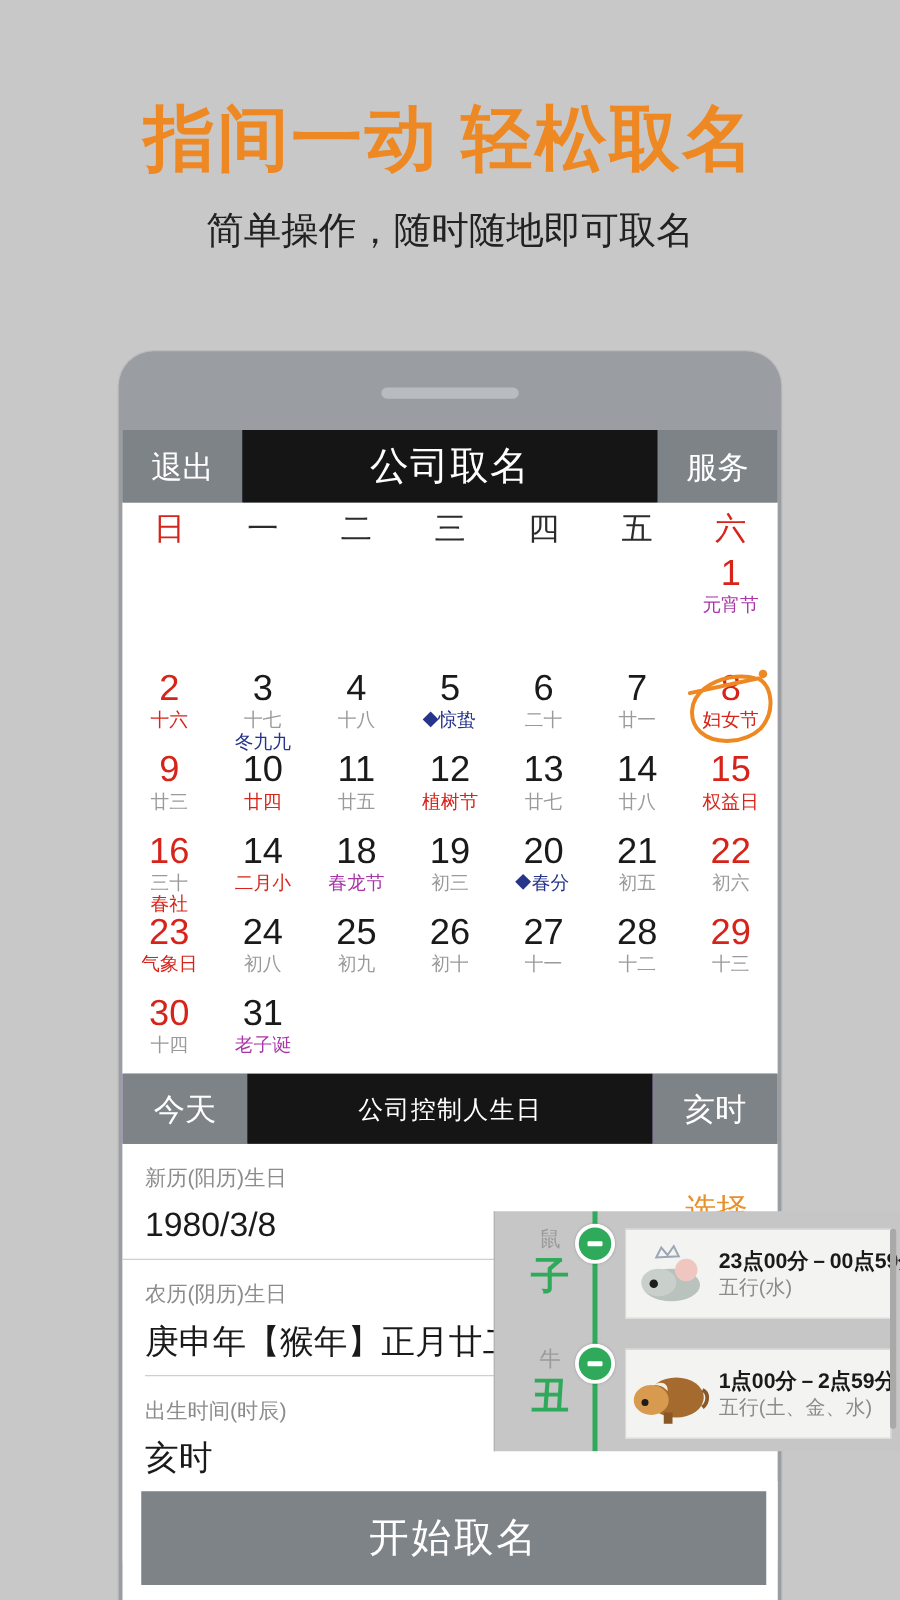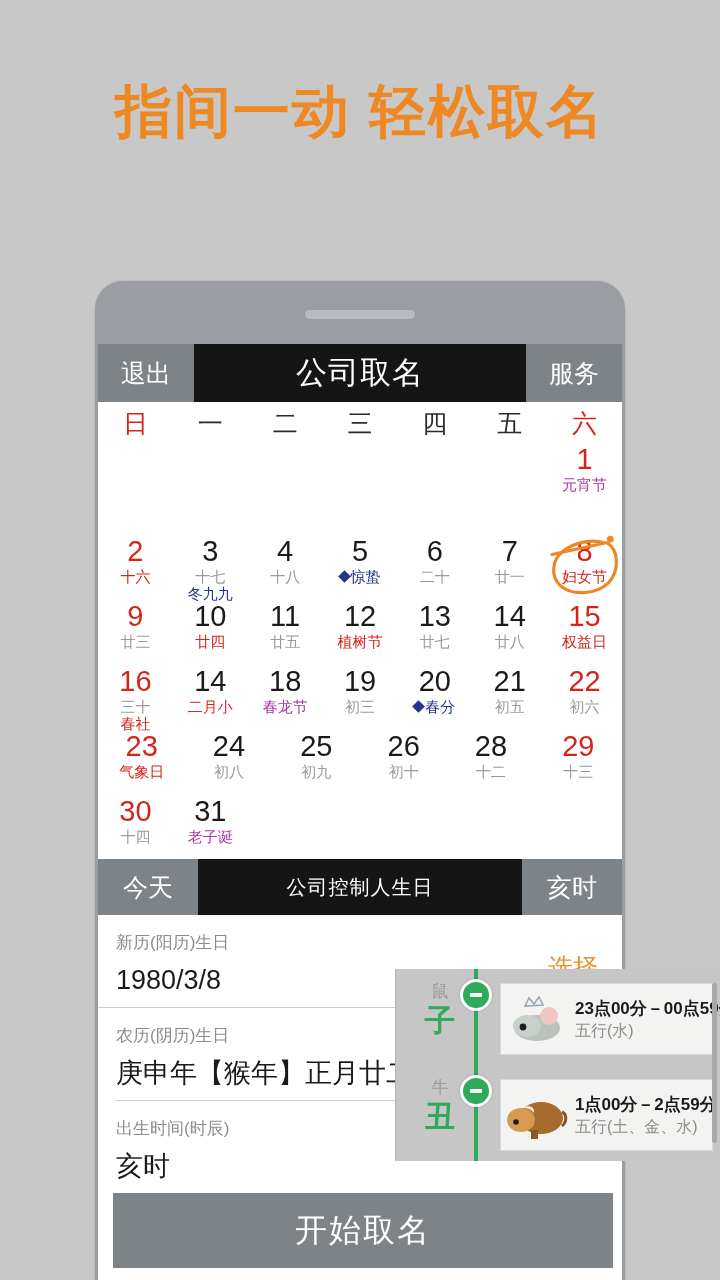--- a/index.html
+++ b/index.html
@@ -164,20 +164,21 @@
     position: absolute; right: 3px; top: 14px; width: 5px; height: 160px;
     background: #a9a9a9; border-radius: 3px;
   }
 </style>
 </head>
 <body>
 
 <div id="root">
 
   <div class="promo-title">指间一动 轻松取名</div>
+  <div class="promo-sub">简单操作，随时随地即可取名</div>
 
   <div class="phone">
     <div class="phone-speaker"></div>
 
     <div class="screen">
 
       <div class="navbar">
         <div class="nav-side">退出</div>
         <div class="nav-center">公司取名</div>
         <div class="nav-side">服务</div>
@@ -325,20 +326,24 @@
                 <div class="d-num">24</div>
                 <div class="d-sub">初八</div>
               </div>
               <div class="cal-cell">
                 <div class="d-num">25</div>
                 <div class="d-sub">初九</div>
               </div>
               <div class="cal-cell">
                 <div class="d-num">26</div>
                 <div class="d-sub">初十</div>
+              </div>
+              <div class="cal-cell">
+                <div class="d-num">27</div>
+                <div class="d-sub">十一</div>
               </div>
               <div class="cal-cell">
                 <div class="d-num">28</div>
                 <div class="d-sub">十二</div>
               </div>
               <div class="cal-cell">
                 <div class="d-num red">29</div>
                 <div class="d-sub">十三</div>
               </div>
             </div>

